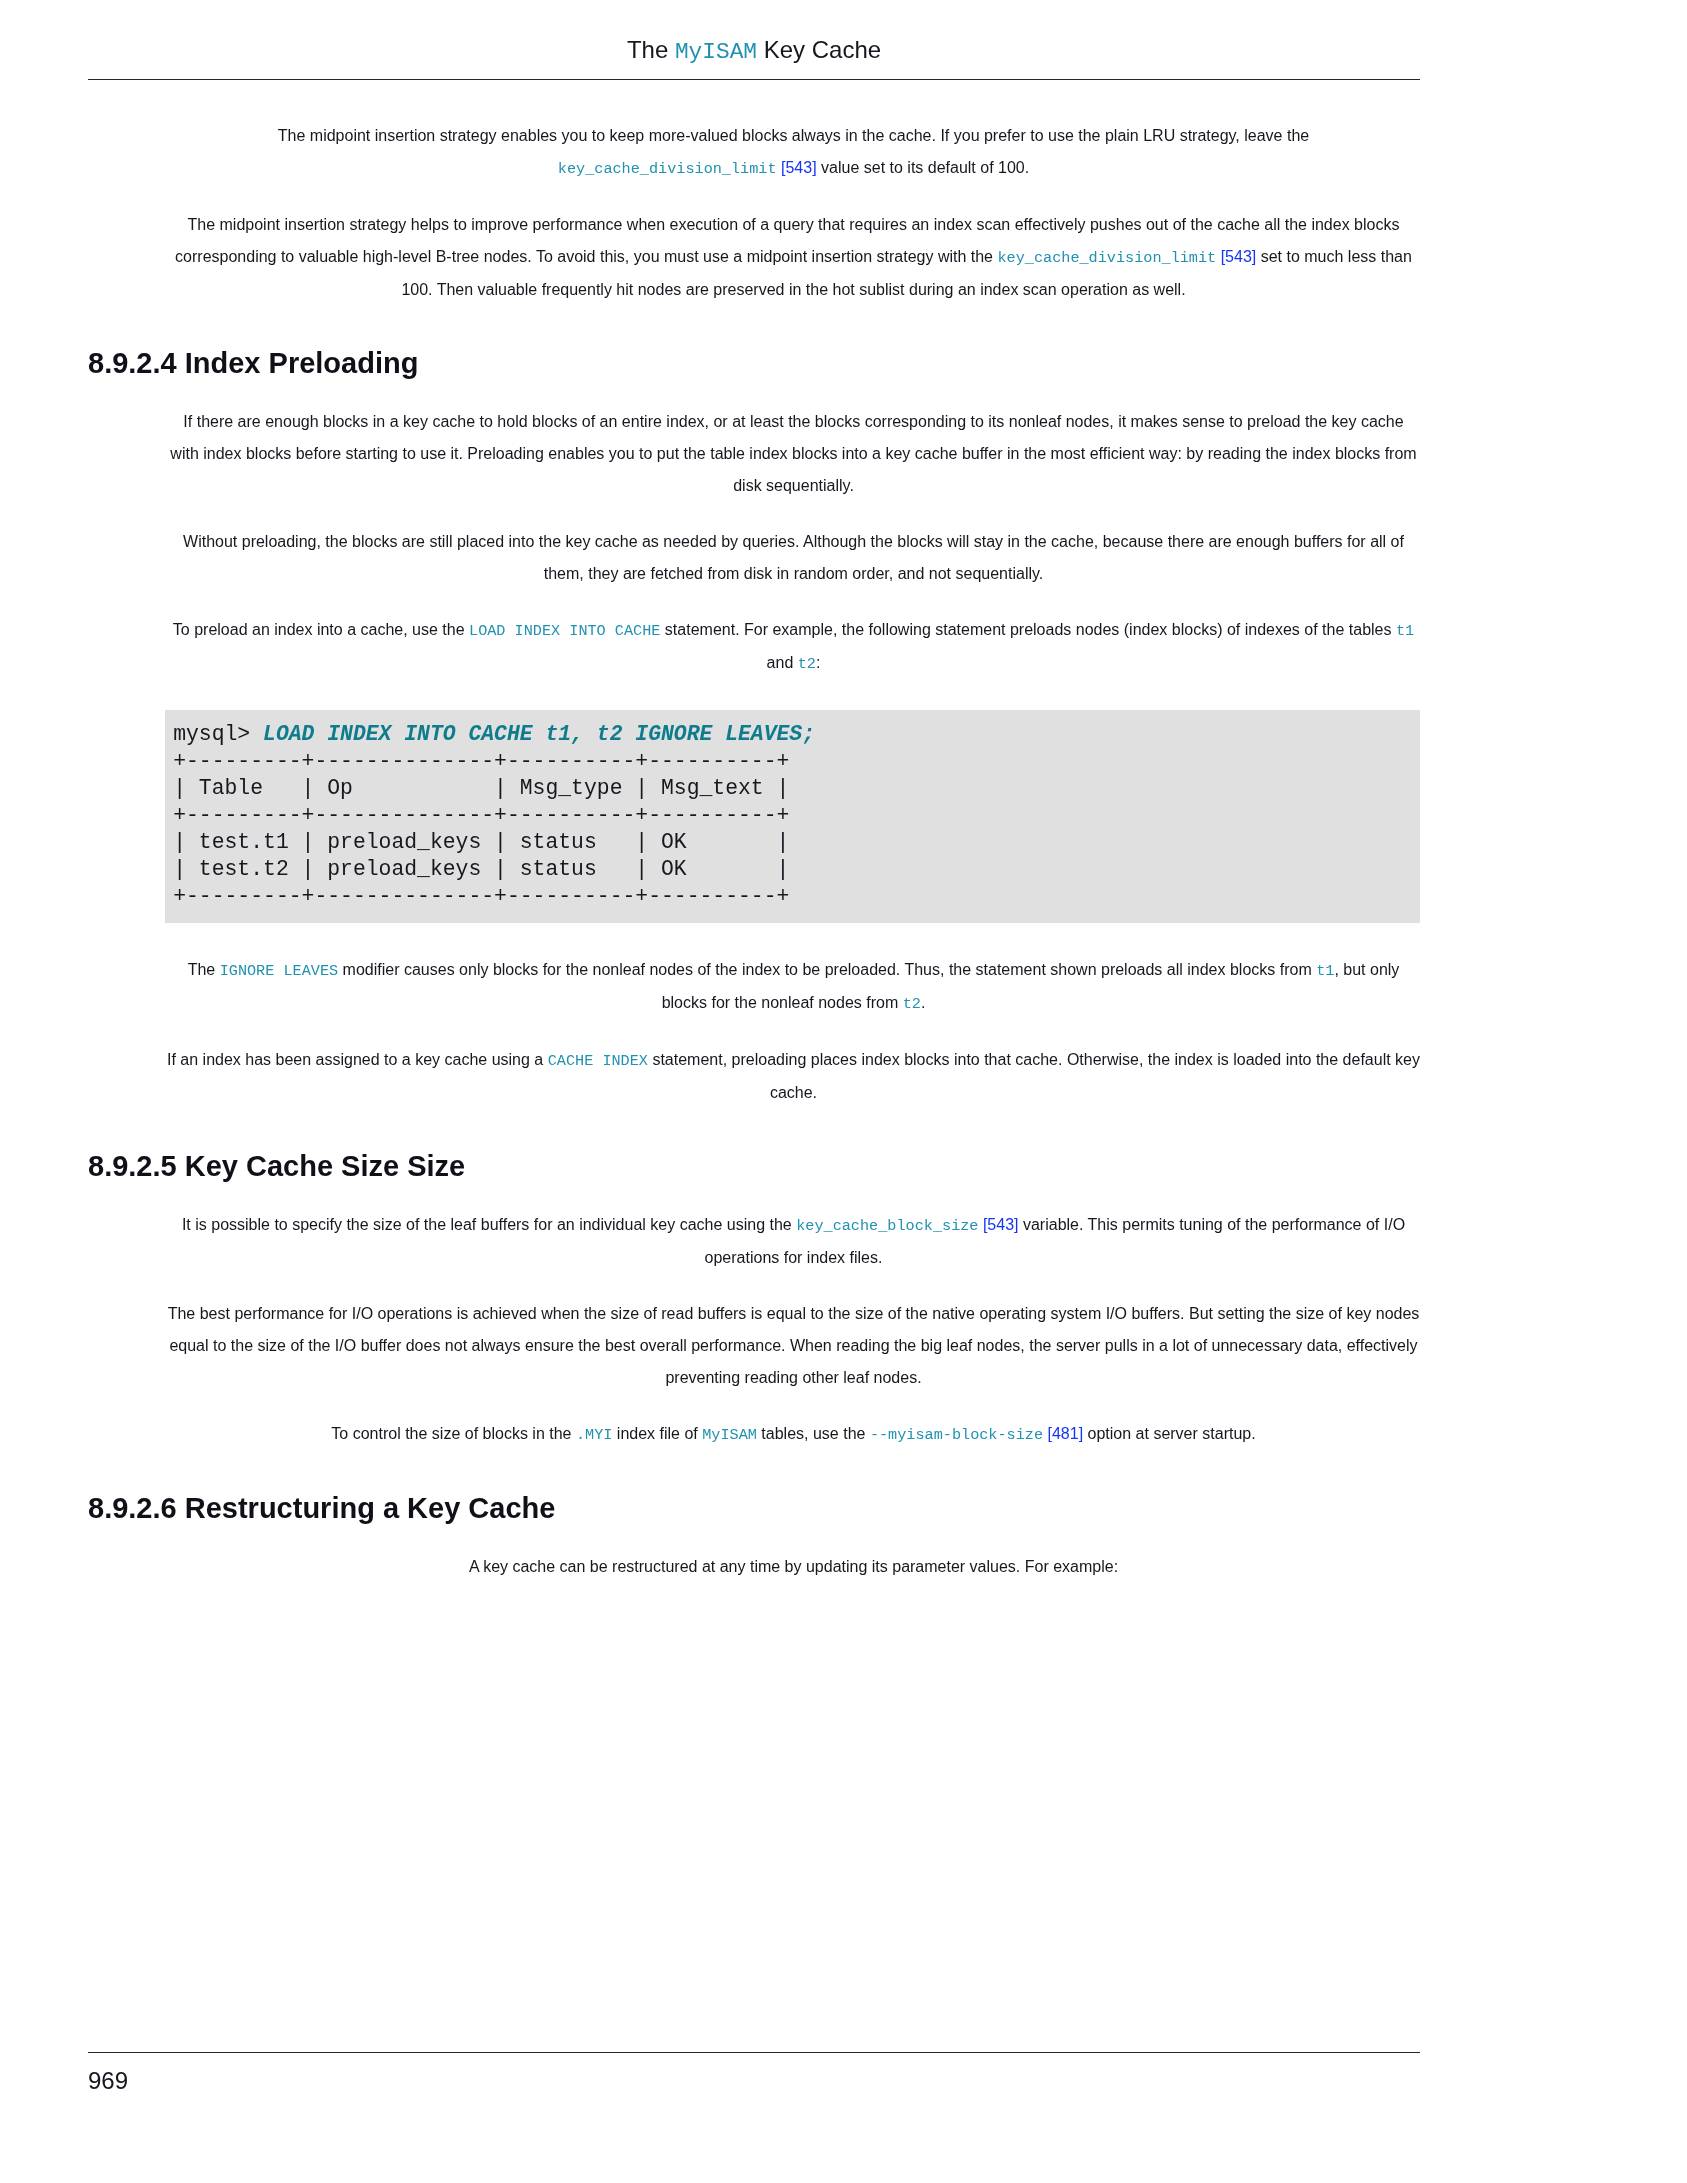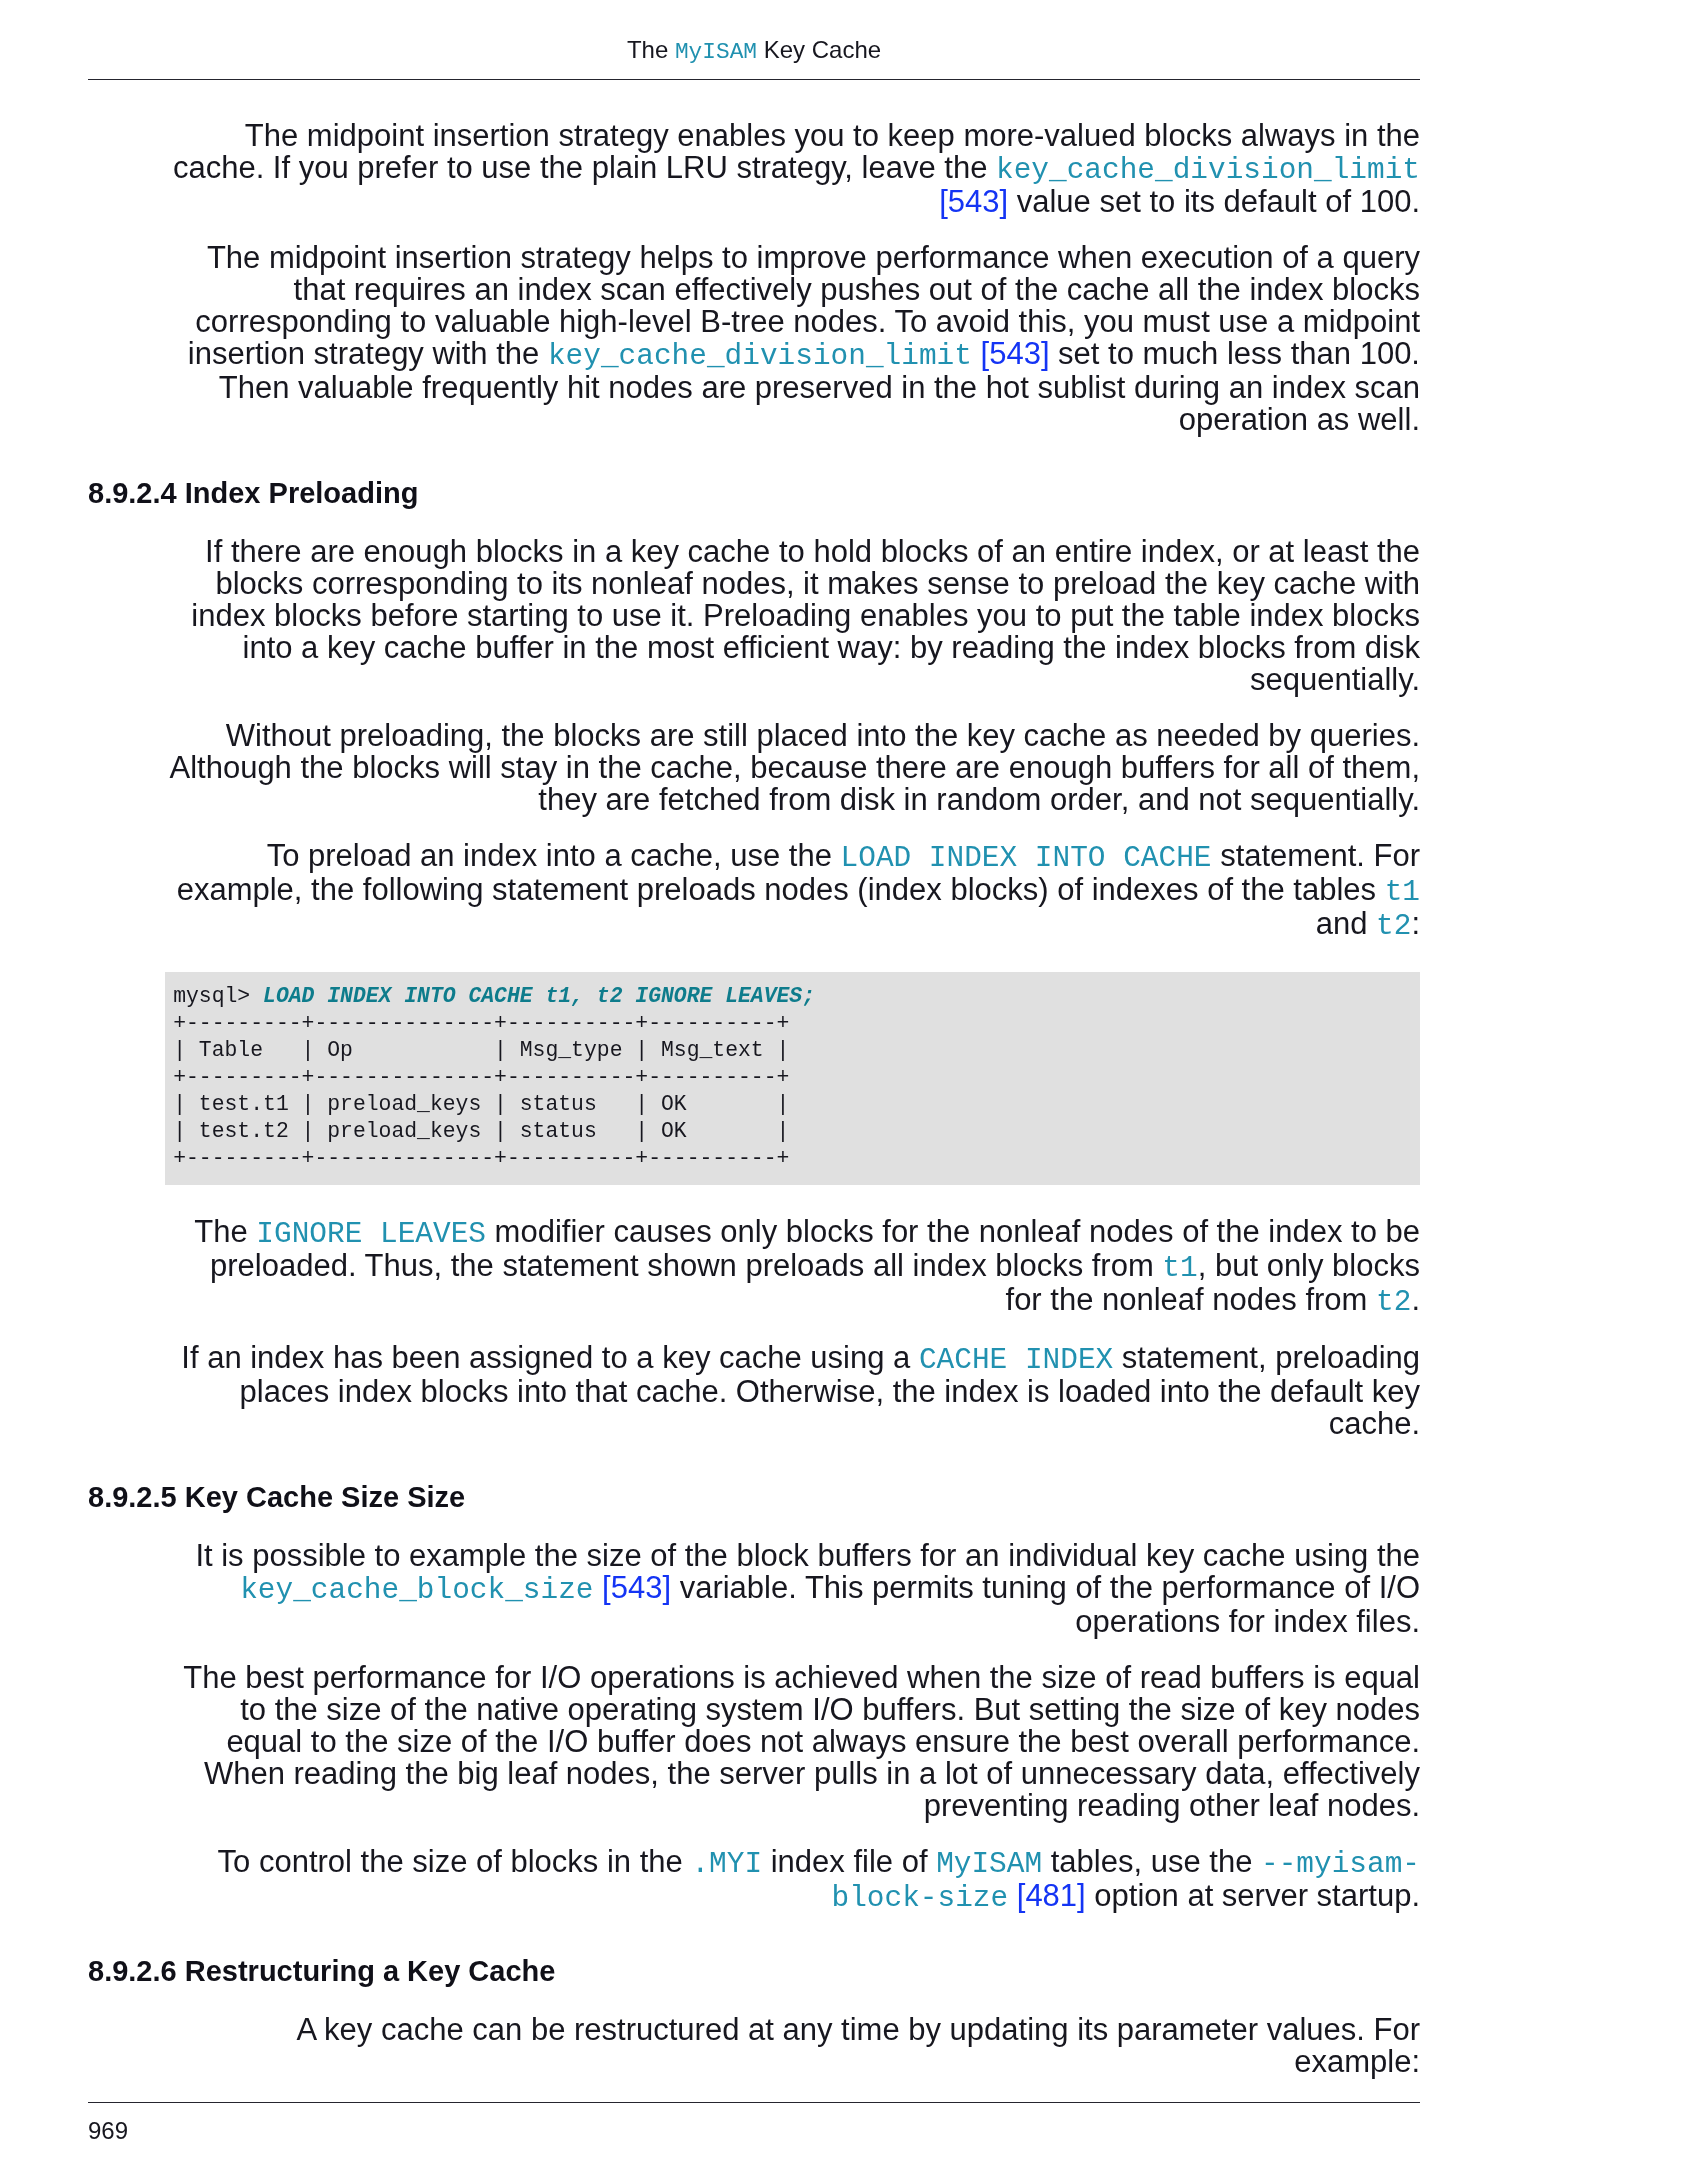--- a/index.html
+++ b/index.html
@@ -19,22 +19,22 @@
     font-size:24px;line-height:30px;
     margin-bottom:11.5px;
   }
   .rule{
     border:none;border-top:1.6px solid #25252e;
     margin:0;width:100%;
   }
   .doc-main{flex:0 0 auto;margin-top:40px;}
   p.para{
     margin:0 0 24px 79px;
-    font-size:31px;line-height:32px;
-    text-align:right;
+    font-size:16px;line-height:32px;
+    text-align:center;
   }
   h3.section-heading{
     font-size:29px;line-height:35px;
     font-weight:bold;
     margin:40px 0 25px 0;
     color:#101018;
   }
   pre.code-block{
     margin:30px 0 31px 77px;
     background:var(--code-bg,#e0e0e0);
@@ -83,21 +83,21 @@
       <p class="para"><span class="run-plain">The midpoint insertion strategy enables you to keep more-valued blocks always in the cache. If you prefer to use the plain LRU strategy, leave the </span><span class="run-code">key_cache_division_limit</span><span class="run-plain"> </span><a href="#" class="run-link">[543]</a><span class="run-plain"> value set to its default of 100.</span></p>
       <p class="para"><span class="run-plain">The midpoint insertion strategy helps to improve performance when execution of a query that requires an index scan effectively pushes out of the cache all the index blocks corresponding to valuable high-level B-tree nodes. To avoid this, you must use a midpoint insertion strategy with the </span><span class="run-code">key_cache_division_limit</span><span class="run-plain"> </span><a href="#" class="run-link">[543]</a><span class="run-plain"> set to much less than 100. Then valuable frequently hit nodes are preserved in the hot sublist during an index scan operation as well.</span></p>
       <h3 class="section-heading">8.9.2.4 Index Preloading</h3>
       <p class="para"><span class="run-plain">If there are enough blocks in a key cache to hold blocks of an entire index, or at least the blocks corresponding to its nonleaf nodes, it makes sense to preload the key cache with index blocks before starting to use it. Preloading enables you to put the table index blocks into a key cache buffer in the most efficient way: by reading the index blocks from disk sequentially.</span></p>
       <p class="para"><span class="run-plain">Without preloading, the blocks are still placed into the key cache as needed by queries. Although the blocks will stay in the cache, because there are enough buffers for all of them, they are fetched from disk in random order, and not sequentially.</span></p>
       <p class="para"><span class="run-plain">To preload an index into a cache, use the </span><span class="run-code">LOAD INDEX INTO CACHE</span><span class="run-plain"> statement. For example, the following statement preloads nodes (index blocks) of indexes of the tables </span><span class="run-code">t1</span><span class="run-plain"> and </span><span class="run-code">t2</span><span class="run-plain">:</span></p>
       <pre class="code-block"><div class="code-line"><span class="run-prompt">mysql&gt; </span><span class="run-stmt">LOAD INDEX INTO CACHE t1, t2 IGNORE LEAVES;</span></div><div class="code-line"><span class="run-prompt">+---------+--------------+----------+----------+</span></div><div class="code-line"><span class="run-prompt">| Table   | Op           | Msg_type | Msg_text |</span></div><div class="code-line"><span class="run-prompt">+---------+--------------+----------+----------+</span></div><div class="code-line"><span class="run-prompt">| test.t1 | preload_keys | status   | OK       |</span></div><div class="code-line"><span class="run-prompt">| test.t2 | preload_keys | status   | OK       |</span></div><div class="code-line"><span class="run-prompt">+---------+--------------+----------+----------+</span></div></pre>
       <p class="para"><span class="run-plain">The </span><span class="run-code">IGNORE LEAVES</span><span class="run-plain"> modifier causes only blocks for the nonleaf nodes of the index to be preloaded. Thus, the statement shown preloads all index blocks from </span><span class="run-code">t1</span><span class="run-plain">, but only blocks for the nonleaf nodes from </span><span class="run-code">t2</span><span class="run-plain">.</span></p>
       <p class="para"><span class="run-plain">If an index has been assigned to a key cache using a </span><span class="run-code">CACHE INDEX</span><span class="run-plain"> statement, preloading places index blocks into that cache. Otherwise, the index is loaded into the default key cache.</span></p>
       <h3 class="section-heading">8.9.2.5 Key Cache Size Size</h3>
-      <p class="para"><span class="run-plain">It is possible to example the size of the block buffers for an individual key cache using the </span><span class="run-code">key_cache_block_size</span><span class="run-plain"> </span><a href="#" class="run-link">[543]</a><span class="run-plain"> variable. This permits tuning of the performance of I/O operations for index files.</span></p>
+      <p class="para"><span class="run-plain">It is possible to specify the size of the leaf buffers for an individual key cache using the </span><span class="run-code">key_cache_block_size</span><span class="run-plain"> </span><a href="#" class="run-link">[543]</a><span class="run-plain"> variable. This permits tuning of the performance of I/O operations for index files.</span></p>
       <p class="para"><span class="run-plain">The best performance for I/O operations is achieved when the size of read buffers is equal to the size of the native operating system I/O buffers. But setting the size of key nodes equal to the size of the I/O buffer does not always ensure the best overall performance. When reading the big leaf nodes, the server pulls in a lot of unnecessary data, effectively preventing reading other leaf nodes.</span></p>
       <p class="para"><span class="run-plain">To control the size of blocks in the </span><span class="run-code">.MYI</span><span class="run-plain"> index file of </span><span class="run-code">MyISAM</span><span class="run-plain"> tables, use the </span><span class="run-code">--myisam-block-size</span><span class="run-plain"> </span><a href="#" class="run-link">[481]</a><span class="run-plain"> option at server startup.</span></p>
       <h3 class="section-heading">8.9.2.6 Restructuring a Key Cache</h3>
       <p class="para"><span class="run-plain">A key cache can be restructured at any time by updating its parameter values. For example:</span></p>
     </main>
 
   <footer class="doc-footer">
     <hr class="rule">
     <div class="page-number">969</div>
   </footer>

